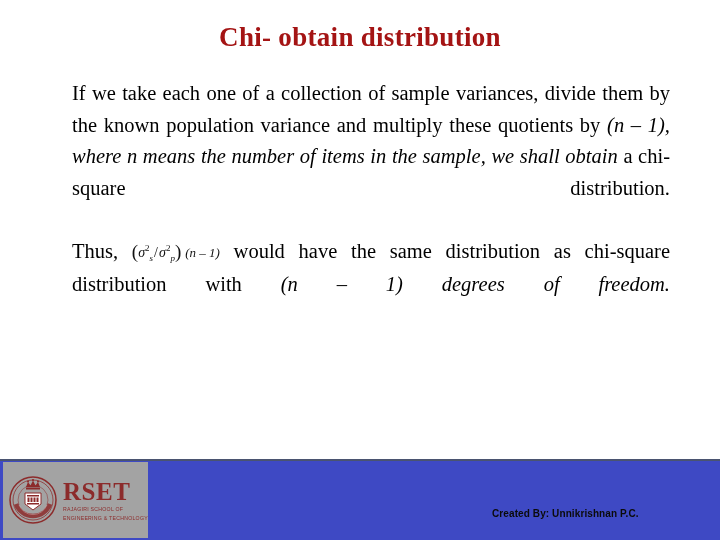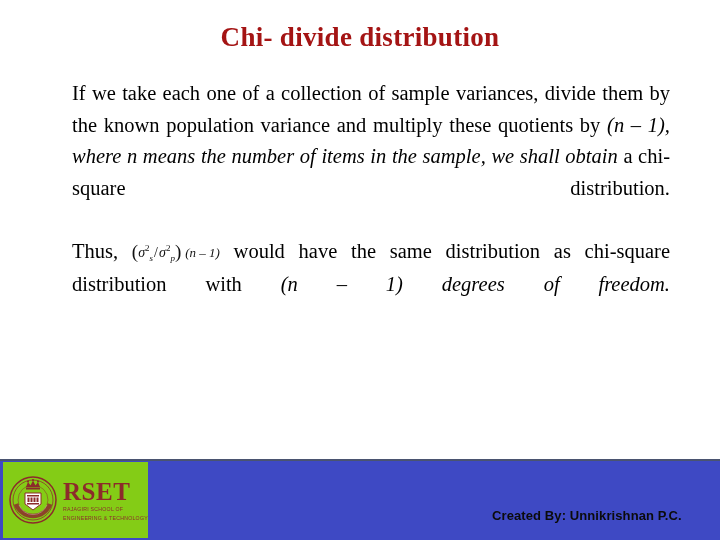--- a/index.html
+++ b/index.html
@@ -129,21 +129,21 @@
     border-top: 2px solid #4a5470;
     box-sizing: border-box;
   }
 
   .logo-box {
     position: absolute;
     left: 3px;
     top: 462px;
     width: 145px;
     height: 76px;
-    background: #84cc16;
+    background: #a3a3a3;
     display: flex;
     align-items: center;
     box-sizing: border-box;
   }
 
   .crest {
     width: 50px;
     height: 50px;
     margin-left: 5px;
     flex: 0 0 auto;
@@ -172,31 +172,31 @@
     white-space: nowrap;
   }
 
   .created-by {
     position: absolute;
     left: 492px;
     top: 508px;
     color: #0b0b0b;
     font-family: "Liberation Sans", "DejaVu Sans", sans-serif;
     font-weight: bold;
-    font-size: 13px;
+    font-size: 10px;
     letter-spacing: 0.1px;
     white-space: nowrap;
   }
 </style>
 </head>
 <body>
 
 <div class="slide">
 
-  <div class="slide-title">Chi- divide distribution</div>
+  <div class="slide-title">Chi- obtain distribution</div>
 
   <div class="body-area">
 
     <p class="para p1">
       <span>If we take each one of a collection of sample variances, divide them by the known population variance and multiply these quotients by </span><span class="it">(n – 1), where n means the number of items in the sample, we shall obtain </span><span>a chi-square distribution.</span>
     </p>
 
     <p class="para p2">
       <span>Thus, </span><span class="eqn"><span class="paren">(</span><span class="grp"><span class="sym">σ</span><sup>2</sup><sub>s</sub><span class="slash">/</span><span class="sym">σ</span><sup>2</sup><sub>p</sub></span><span class="paren">)</span><span class="nfac"><span class="nv">(n – 1)</span></span></span><span> would have the same distribution as chi-square distribution with </span><span class="it">(n – 1) degrees of freedom.</span>
     </p>

